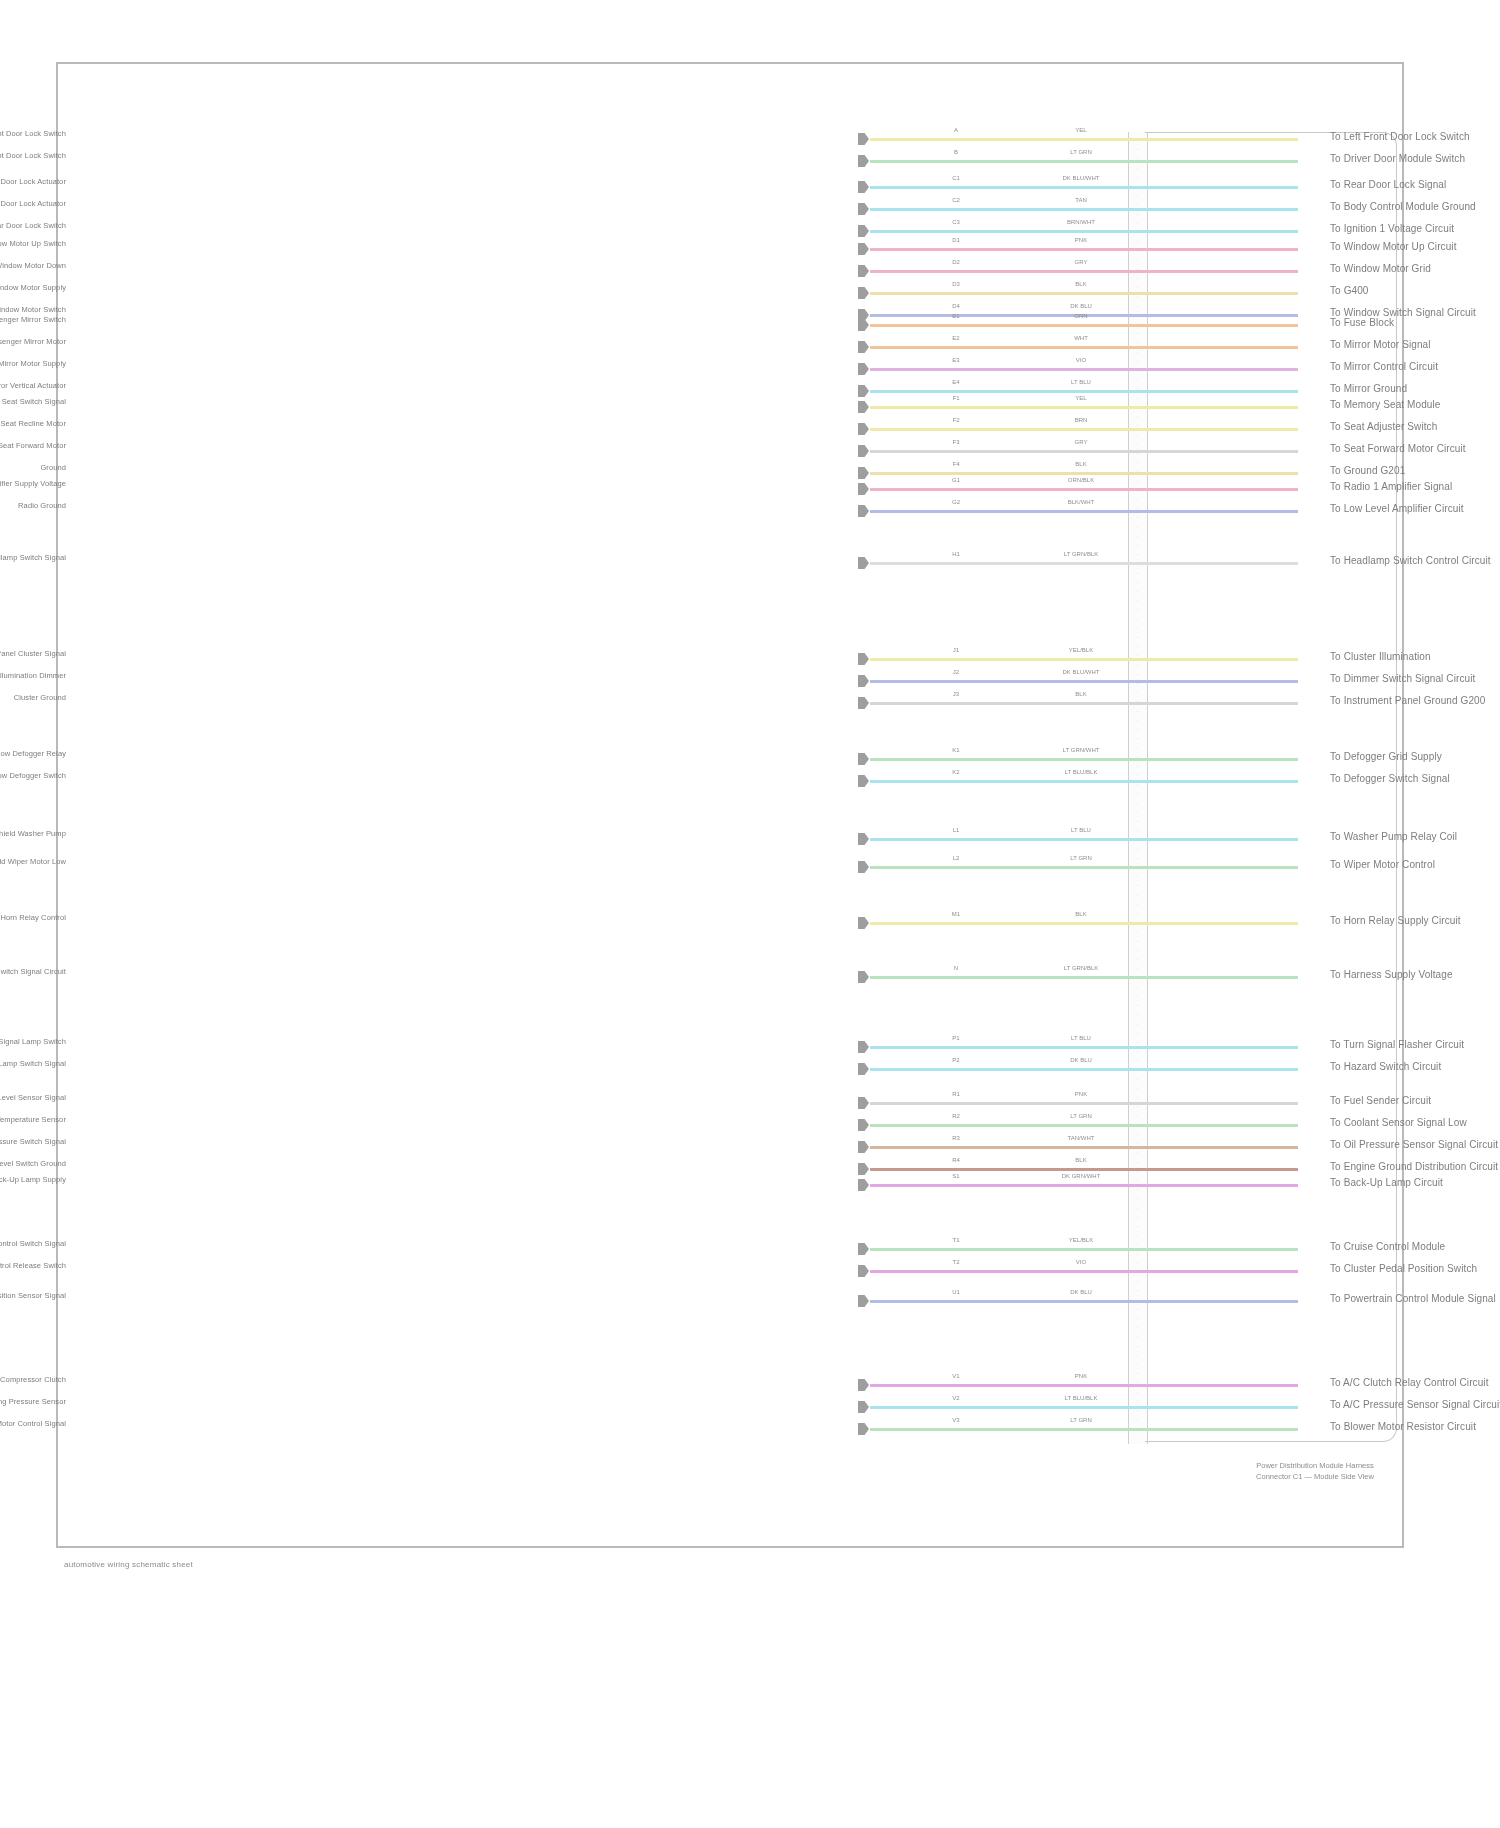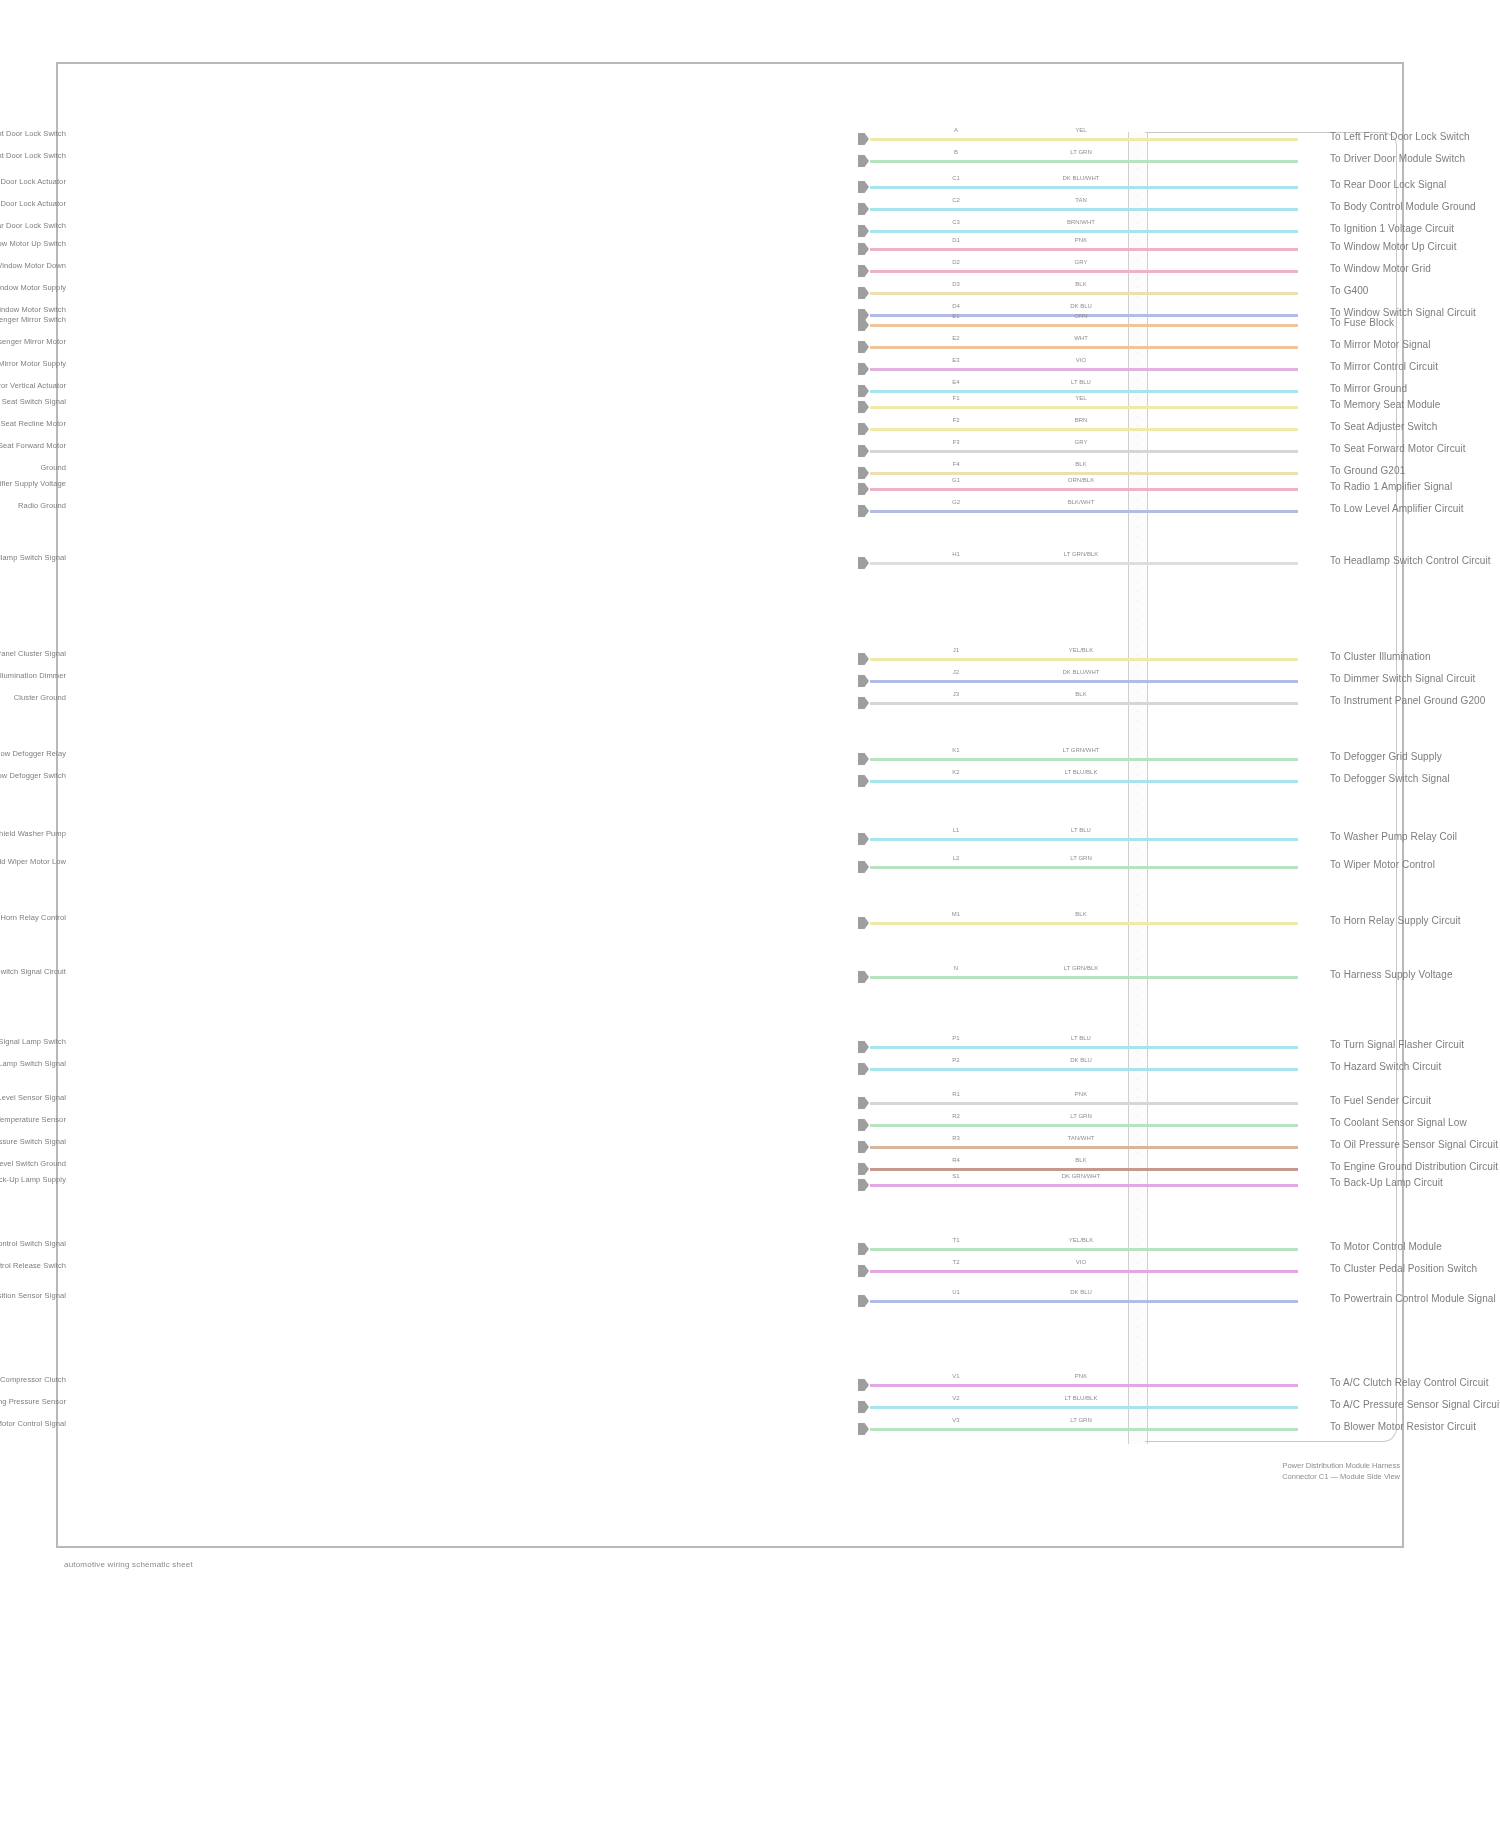--- a/index.html
+++ b/index.html
@@ -142,21 +142,21 @@
 
   
   .caption {
     position: absolute;
     left: 1230px;
     top: 1460px;
     width: 170px;
     font-size: 7.5px;
     color: #8d8d8d;
     line-height: 11px;
-    text-align: right;
+    text-align: center;
   }
   .caption div { white-space: nowrap; }
 </style>
 </head>
 <body>
 
 <div class="page">
 
   <div class="sheet-border"></div>
 
@@ -486,21 +486,21 @@
           <div class="lbl-right">To Back-Up Lamp Circuit</div>
         </div>
       </div>
       <div class="group" style="top: 1238px;">
         <div class="row">
           <div class="lbl-left">Cruise Control Switch Signal</div>
           <div class="term"></div>
           <div class="wire" style="background: rgb(183, 227, 191);"></div>
           <div class="pin a">T1</div>
           <div class="pin b">YEL/BLK</div>
-          <div class="lbl-right">To Motor Control Module</div>
+          <div class="lbl-right">To Cruise Control Module</div>
         </div>
         <div class="row">
           <div class="lbl-left">Cruise Control Release Switch</div>
           <div class="term"></div>
           <div class="wire" style="background: rgb(227, 168, 227);"></div>
           <div class="pin a">T2</div>
           <div class="pin b">VIO</div>
           <div class="lbl-right">To Cluster Pedal Position Switch</div>
         </div>
       </div>

